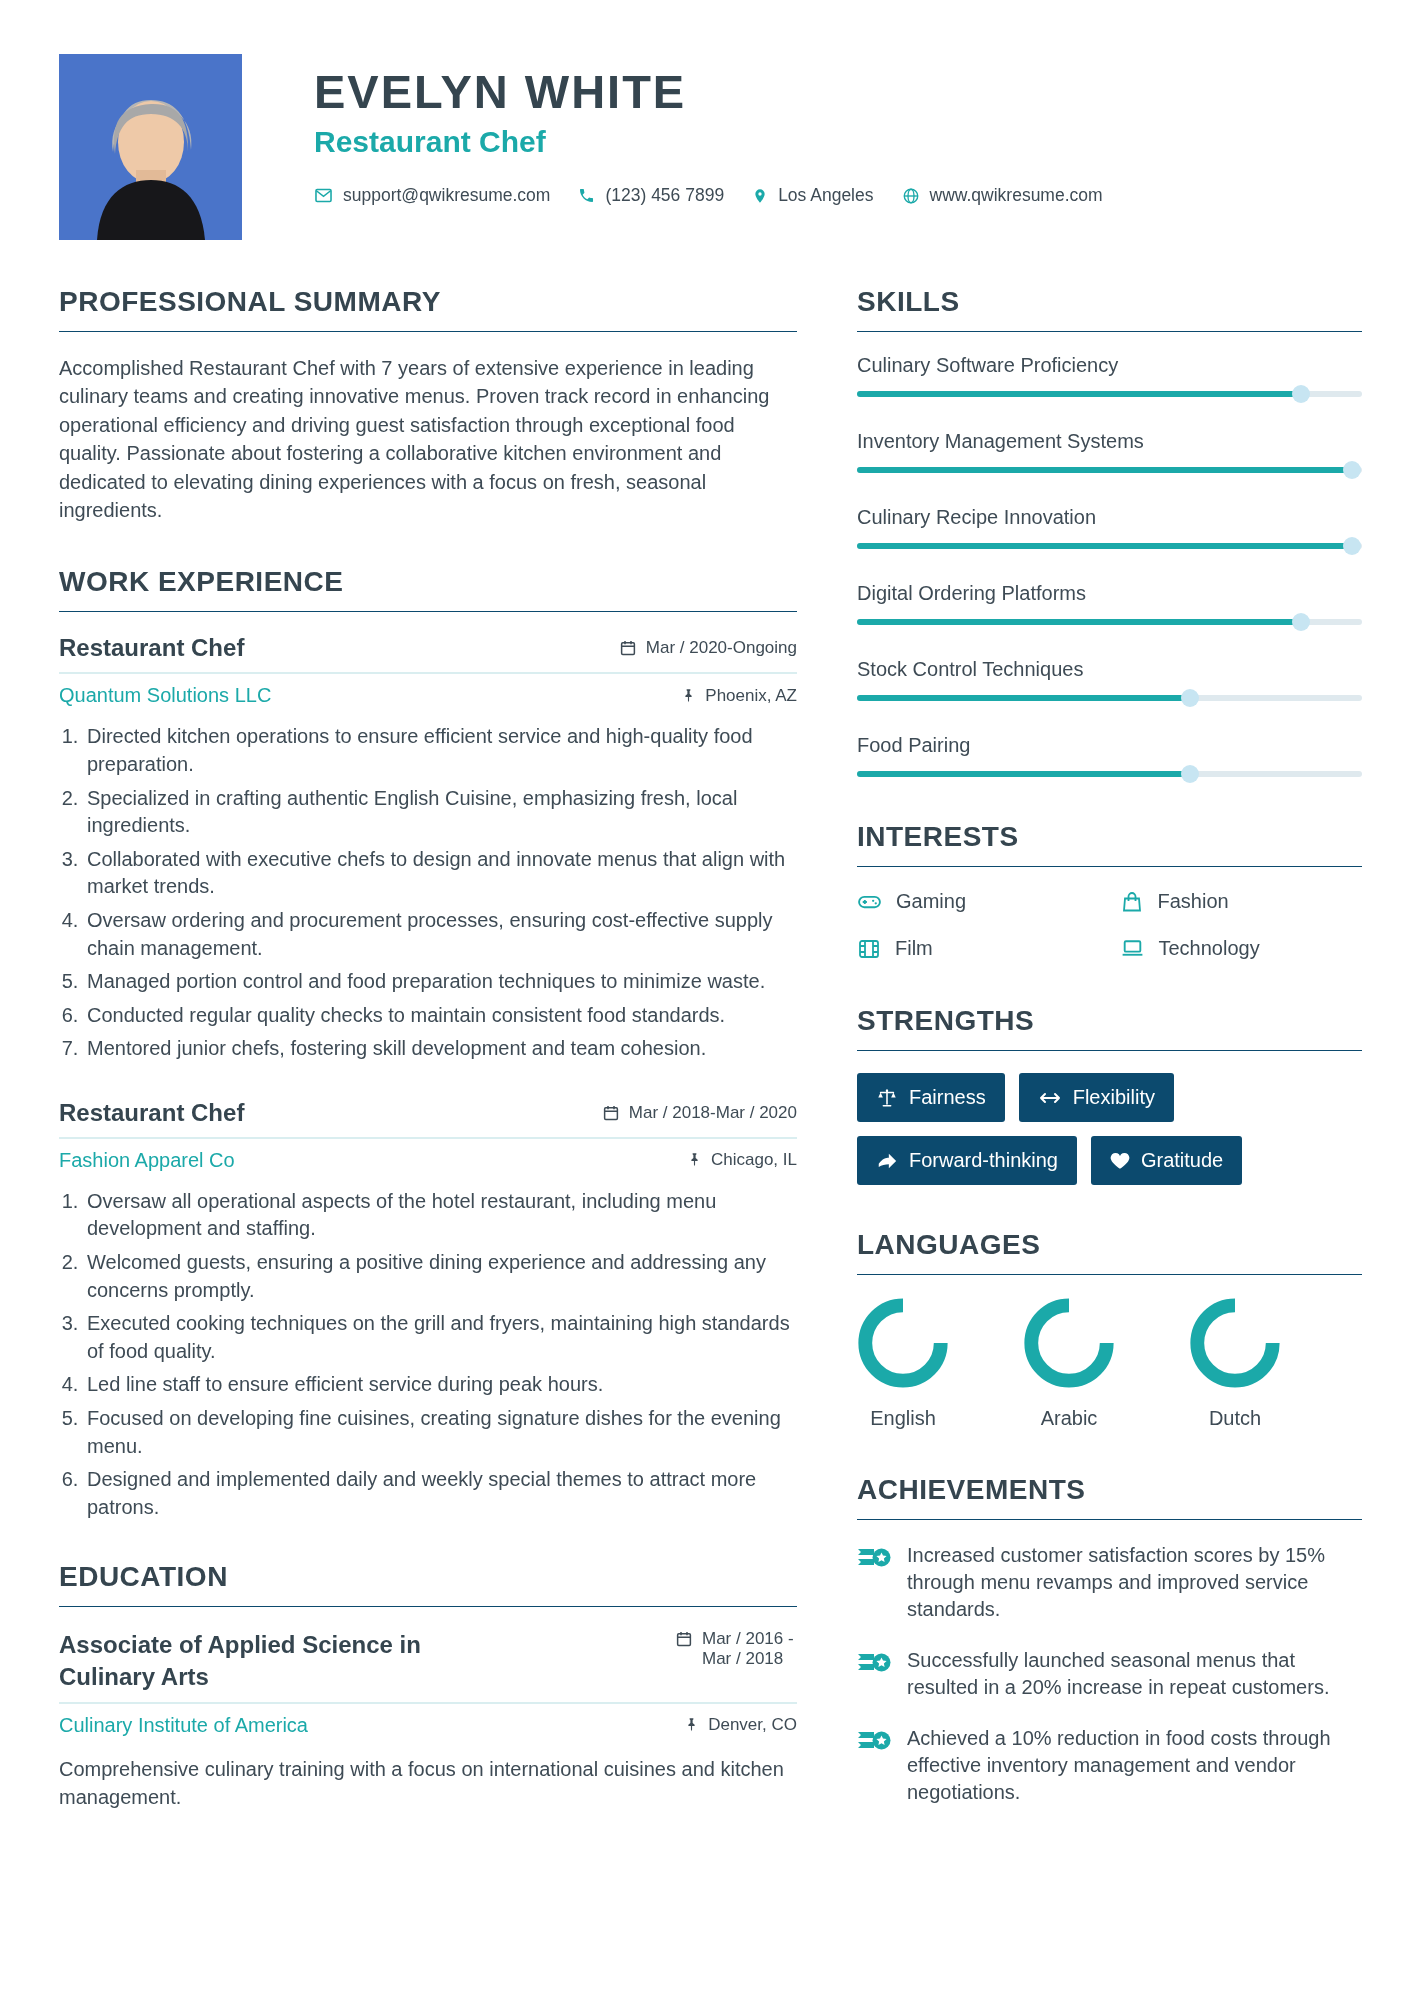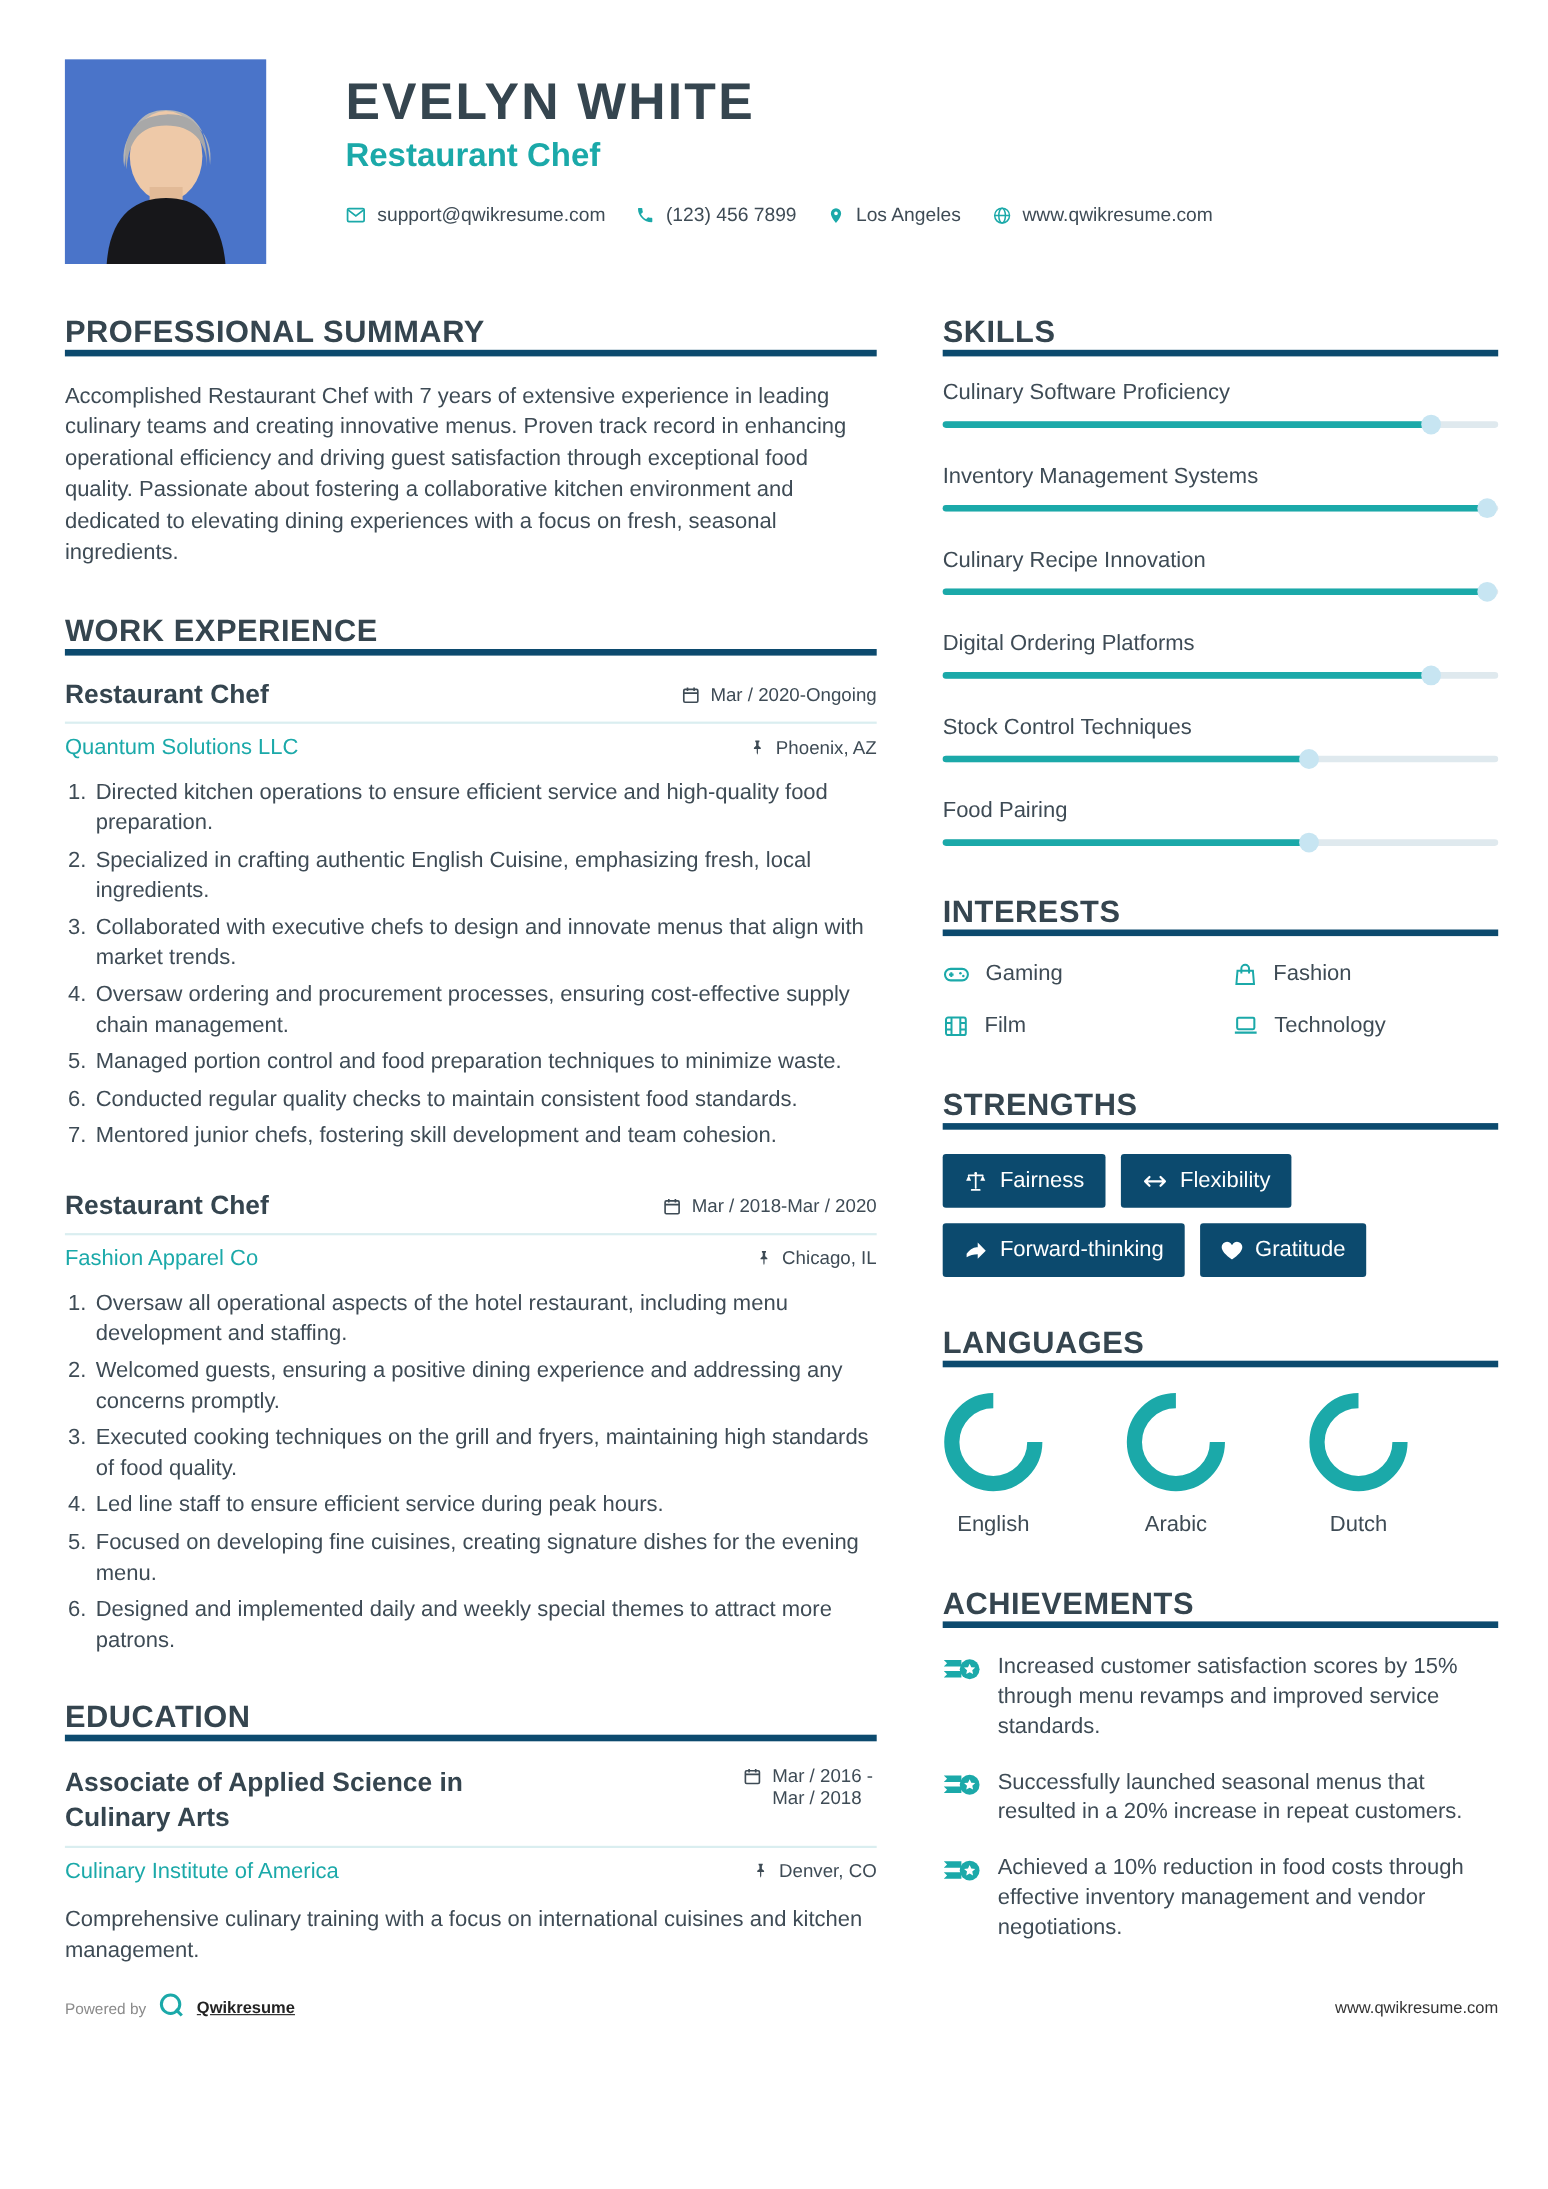--- a/index.html
+++ b/index.html
@@ -16,21 +16,21 @@
   .role{font-size:30px;font-weight:600;color:#1ba9a9;margin-top:6px}
   .contact-row{display:flex;align-items:flex-start;gap:28px;margin-top:26px;font-size:17.5px;color:#3e4b55}
   .contact-item{display:flex;align-items:center;gap:10px}
   .ci{color:#1ba9a9;display:inline-flex;align-items:center}
 
   
   .columns{display:flex;gap:60px;margin-top:46px;flex:1 0 auto}
   .col-left{width:738px;flex:none}
   .col-right{width:505px;flex:none}
 
-  .sec-h{font-size:28px;font-weight:800;color:#35454f;letter-spacing:.5px;border-bottom:6px solid #0c4a6e;margin-bottom:22px}
+  .sec-h{font-size:28px;font-weight:800;color:#35454f;letter-spacing:.5px;padding-bottom:13px;border-bottom:1px solid #0c4a6e;margin-bottom:22px}
 
   .sec-summary{margin-bottom:42px}
   .body-text{font-size:20px;line-height:1.42}
 
   .sec-work{margin-bottom:40px}
   .job{margin-bottom:36px}
   .row-sb{display:flex;justify-content:space-between;align-items:center}
   .row-top{align-items:flex-start}
   .job-title{font-size:24px;font-weight:700;color:#35454f}
   .degree{font-size:24px;font-weight:700;color:#35454f;max-width:430px;line-height:1.3}

